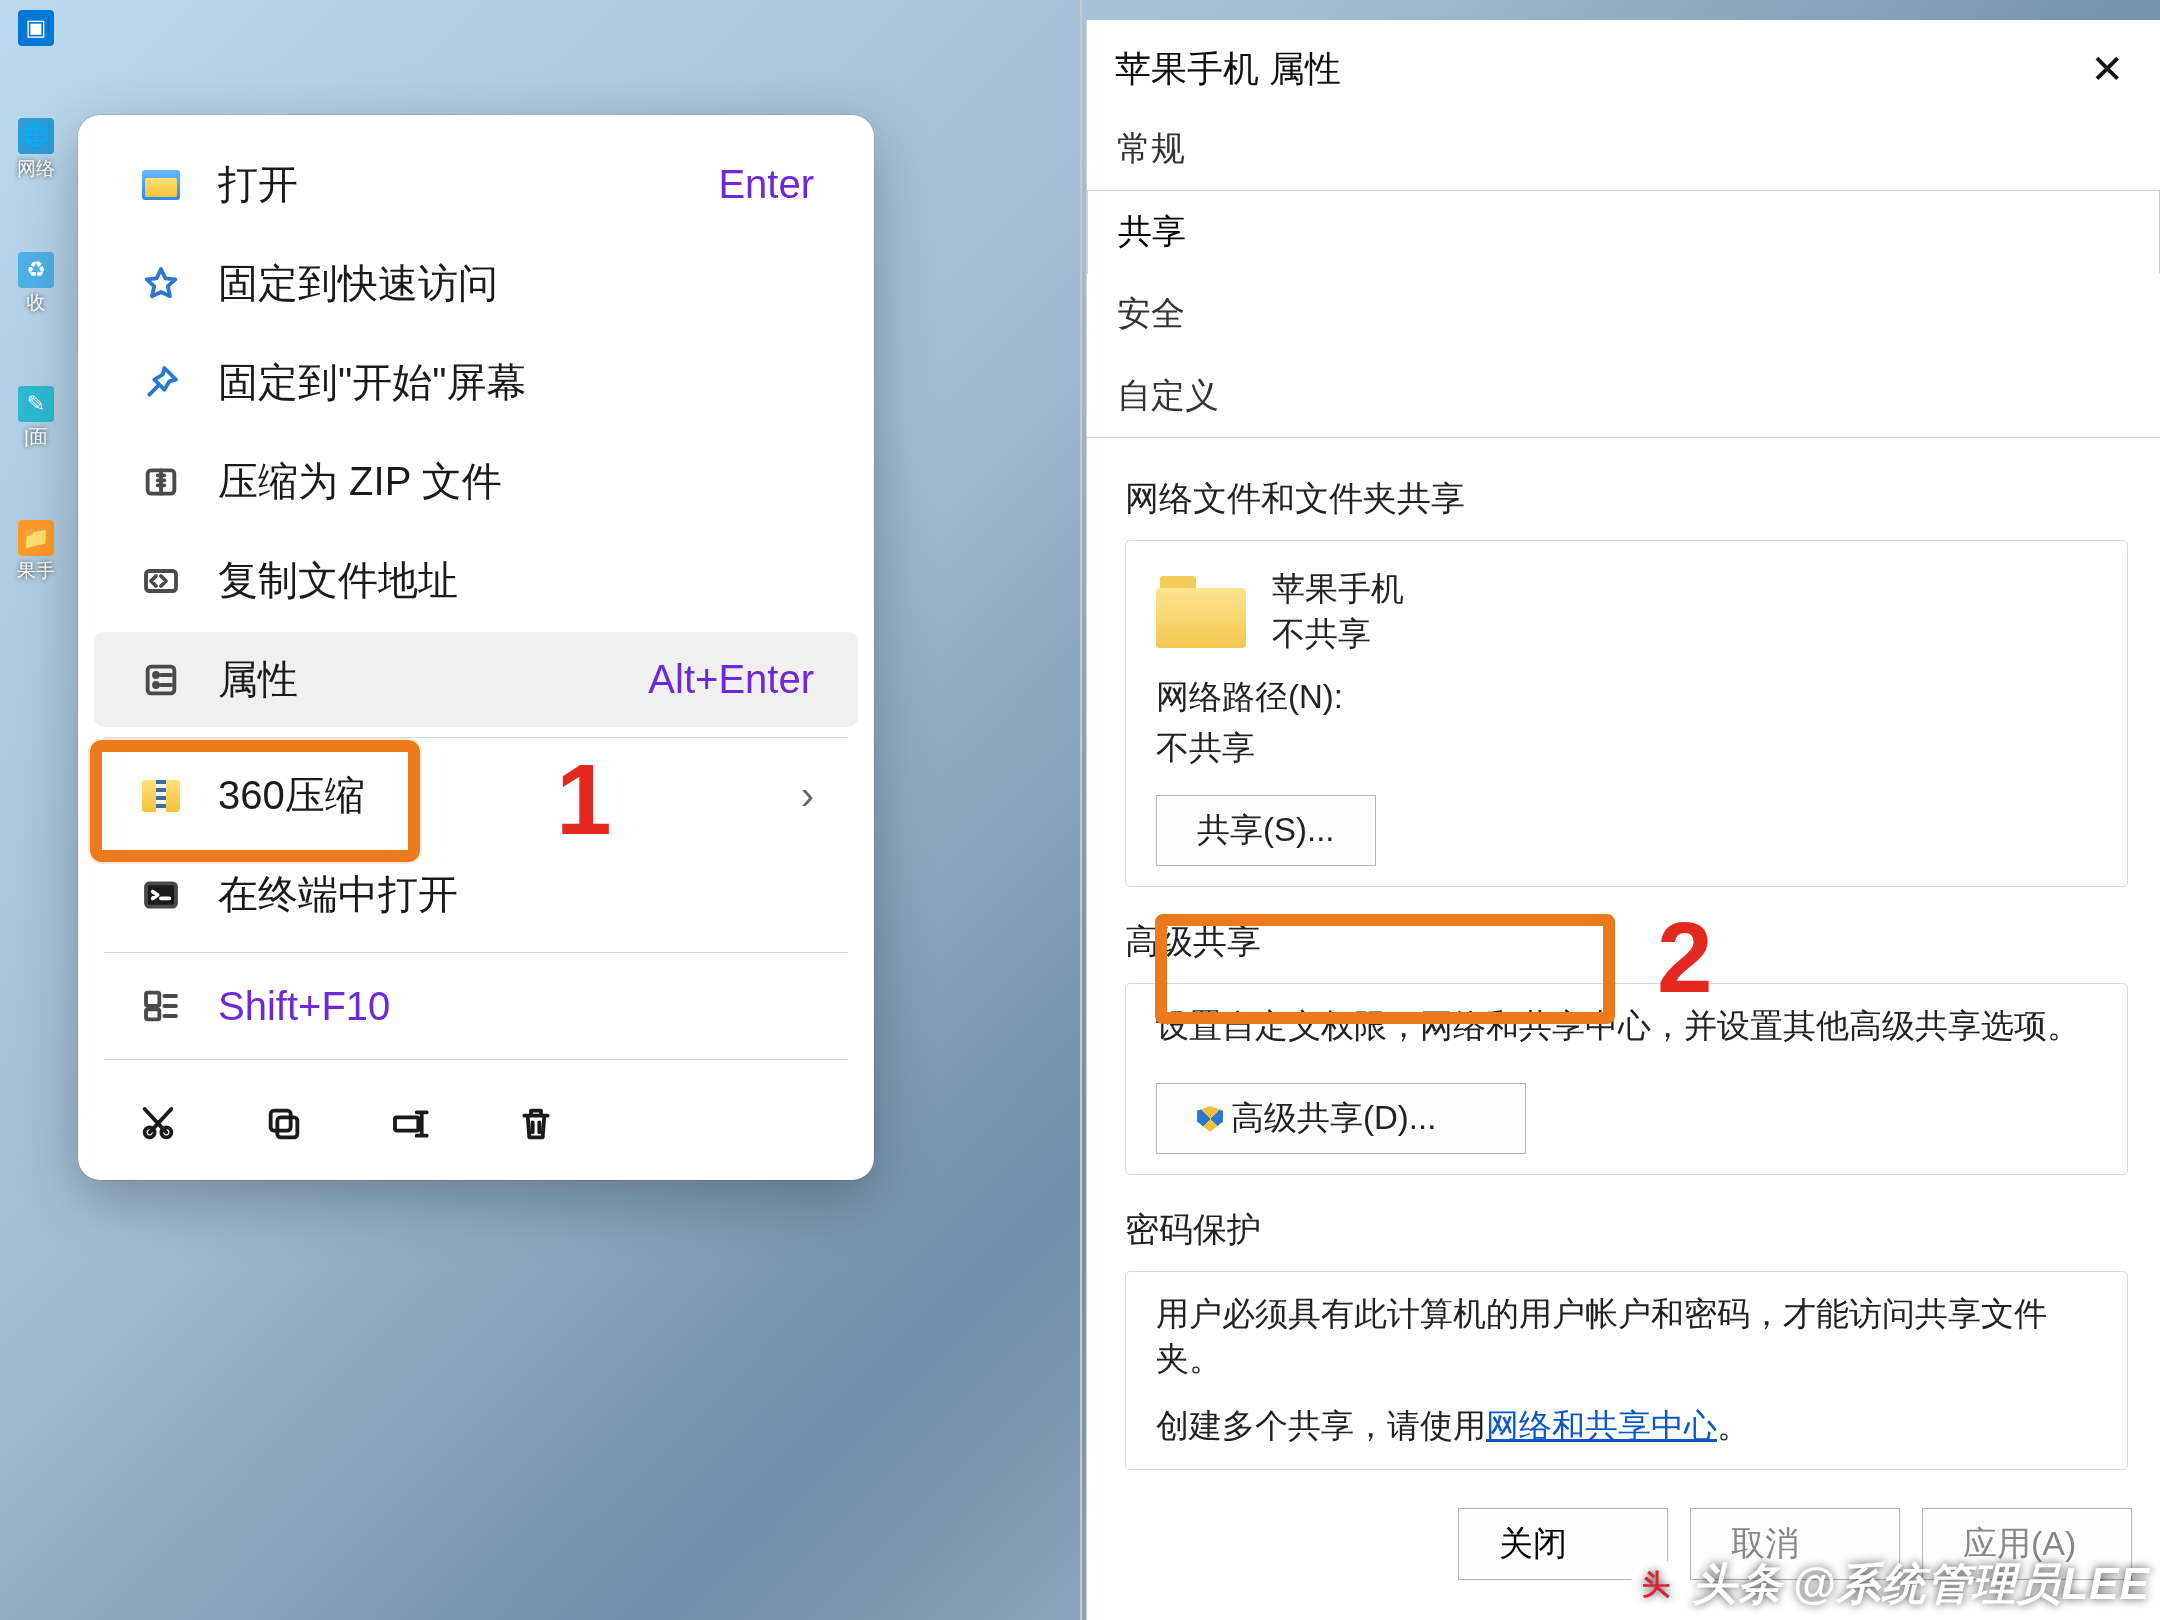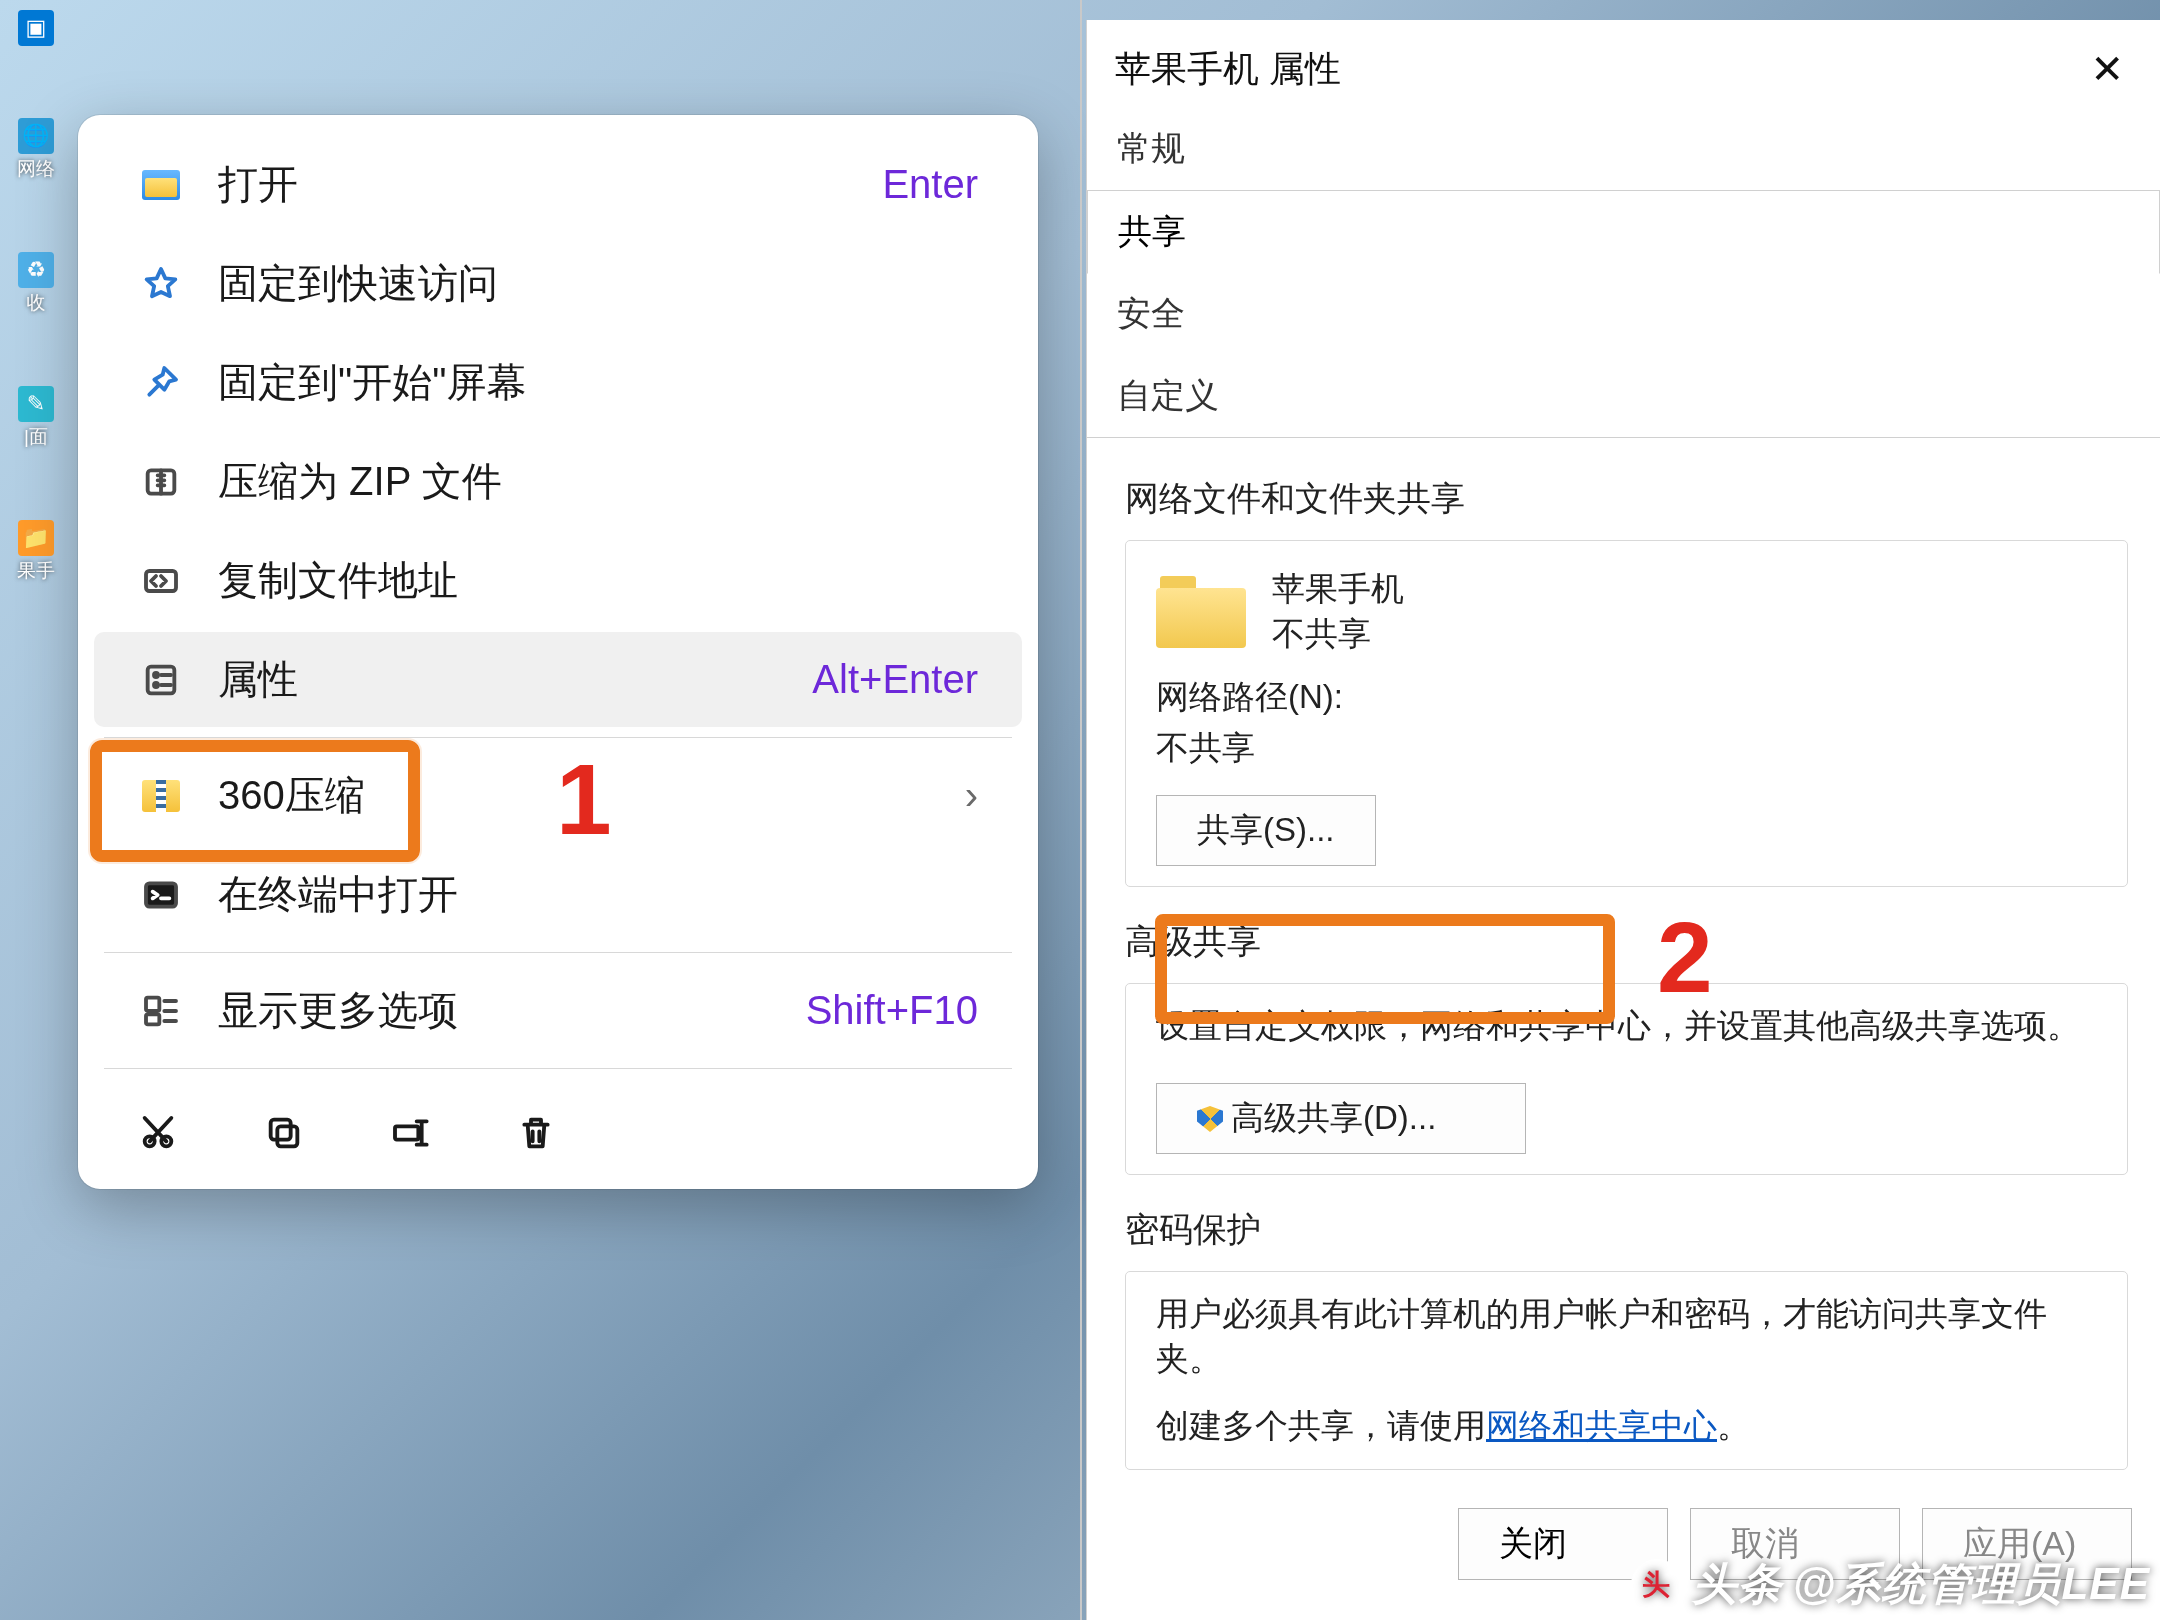--- a/index.html
+++ b/index.html
@@ -12,21 +12,21 @@
   .divider { position:absolute; left:1080px; top:0; width:2px; height:100%; background:#c9c9c9; }
 
   
   .left .desktop-icons { position:absolute; left:16px; top:10px; display:flex; flex-direction:column; gap:70px; }
   .dicon { width:36px; height:36px; border-radius:4px; display:flex; align-items:center; justify-content:center; color:#fff; font-size:22px; }
   .dbl { background:#0078d4;} .dgr{background:#2e9cd6;} .dylw{background:#4fb0e8;} .dorg{background:#ff9b2a;} .dcy{background:#2db9d1;}
   .dlabel { width:40px; font-size:19px; color:#fff; text-shadow:0 0 4px rgba(0,0,0,.7); text-align:center; margin-top:2px; }
   .diwrap { display:flex; flex-direction:column; align-items:center; }
 
   .ctx {
-    position:absolute; left:78px; top:115px; width:960px;
+    position:absolute; left:78px; top:115px; width:796px;
     background:#ffffff; border-radius:22px;
     box-shadow:0 18px 60px rgba(0,0,0,.28), 0 0 0 1px rgba(0,0,0,.08);
     padding:18px 0;
   }
   .ctx-item {
     display:flex; align-items:center; gap:34px;
     padding:20px 44px; margin:4px 16px; border-radius:10px;
     font-size:40px; color:#1a1a1a; cursor:default;
   }
   .ctx-item .micon { width:46px; height:46px; display:flex; align-items:center; justify-content:center; flex:none; }
@@ -205,21 +205,20 @@
       </div>
       <div class="ctx-sep"></div>
       <div class="ctx-item">
         <div class="micon gray">
             <svg viewBox="0 0 24 24">
               <rect x="3" y="4" width="8" height="8" rx="1"></rect>
               <rect x="3" y="14" width="8" height="6" rx="1"></rect>
               <path d="M14 6h7M14 12h7M14 18h7"></path>
             </svg>
           </div>
-        <div class="lbl">显示更多选项</div>
         <div class="kbd">Shift+F10</div>
       </div>
       <div class="ctx-sep"></div>
       <div class="ctx-bottom">
         <div class="cb">
             <svg viewBox="0 0 24 24">
               <circle cx="7" cy="17" r="3"></circle>
               <circle cx="17" cy="17" r="3"></circle>
               <path d="M7 17L20 3M17 17L4 3"></path>
             </svg>

